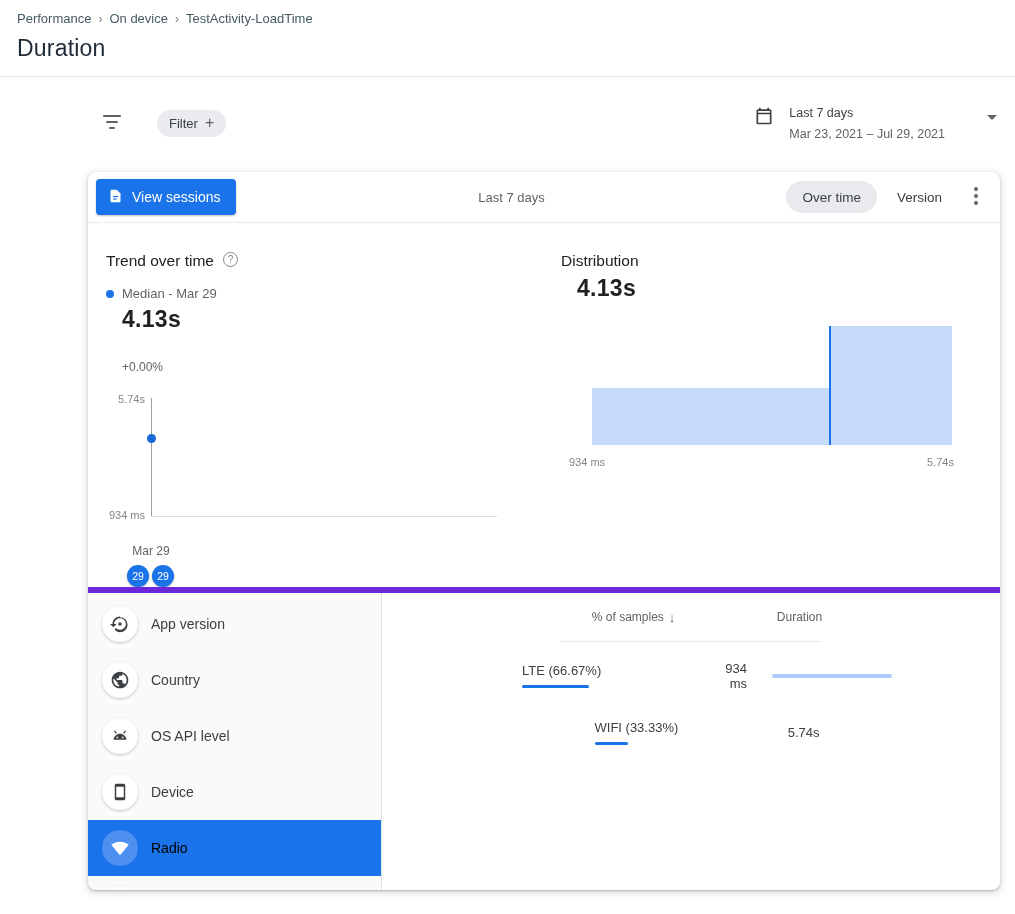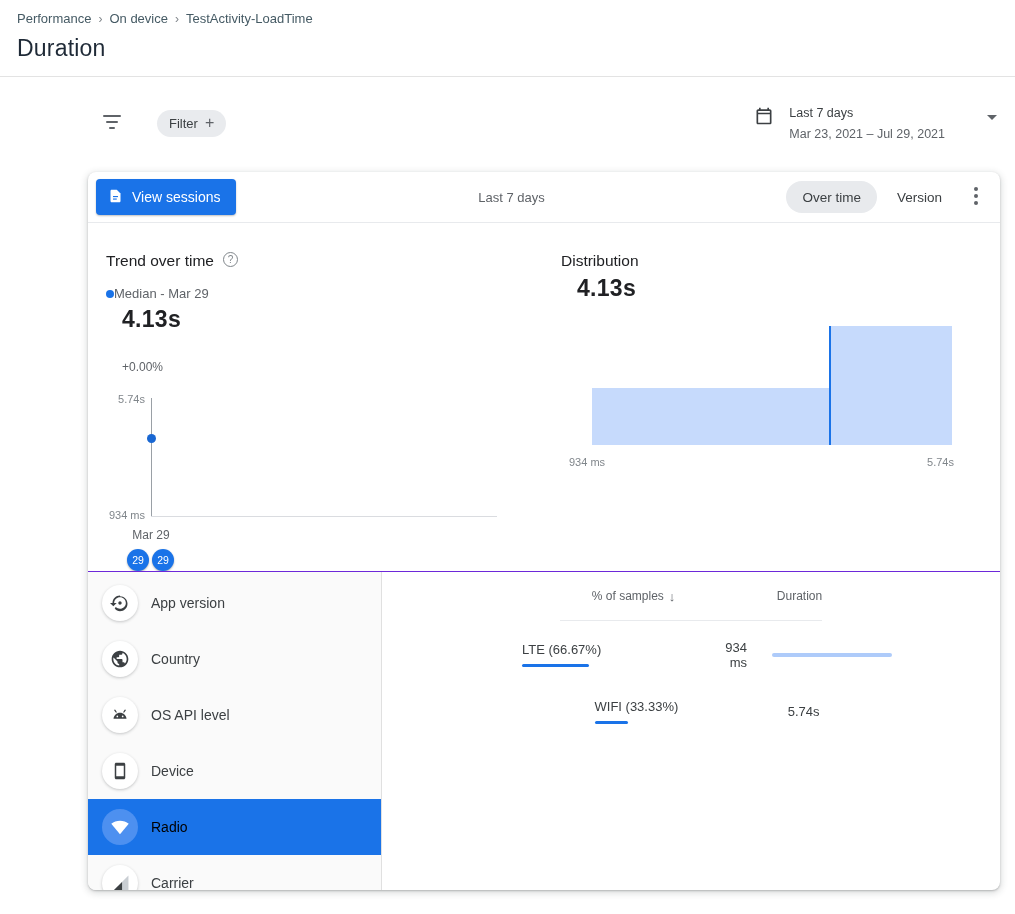--- a/index.html
+++ b/index.html
@@ -48,47 +48,47 @@
   .tab.selected { background:#e8eaed; }
   .kebab-btn { background:none; border:none; cursor:pointer; margin-left:8px; padding:4px 8px; display:flex; }
 
   
   .charts { flex:0 0 322px; display:flex; padding:29px 18px 0 18px; }
   .chart-col-left { width:455px; flex:0 0 455px; }
   .chart-col-right { flex:1; }
   .chart-title-row { display:flex; align-items:flex-start; gap:9px; font-size:15.5px; color:#202124; }
   .help-icon { width:15px; height:15px; border:1.5px solid #80868b; border-radius:50%; color:#80868b;
     font-size:10px; line-height:1; display:flex; align-items:center; justify-content:center; cursor:pointer; }
-  .legend-row { margin-top:16px; display:flex; align-items:center; font-size:13px; color:#5f6368; }
+  .legend-row { margin-top:16px; display:flex; align-items:center; gap:8px; font-size:13px; color:#5f6368; }
   .legend-dot { width:8px; height:8px; border-radius:50%; background:#1a73e8; }
   .value-row { margin-top:5px; margin-left:16px; display:flex; align-items:baseline; gap:7px;flex-direction:column; }
   .big-value { font-size:23px; font-weight:700; color:#202124; letter-spacing:.3px; }
   .delta { font-size:12px; color:#5f6368;margin-top:20px; }
 
   .trend-plot { position:relative; margin-top:24px; height:119px; }
   .axis-label-top { position:absolute; top:-5px; left:0; width:39px; text-align:right; font-size:11px; color:#80868b; }
   .axis-label-bottom { position:absolute; bottom:-4px; left:0; width:39px; text-align:right; font-size:11px; color:#80868b; }
   .y-axis { position:absolute; left:45px; top:0; bottom:0; width:1px; background:#9aa0a6; }
   .baseline { position:absolute; left:45px; width:346px; bottom:0; height:1px; background:#dadce0; }
   .median-dot { position:absolute; left:41px; top:32px; width:9px; height:9px; border-radius:50%; background:#1967d2; }
-  .x-tick { margin-top:11px; margin-left:25px; width:40px; text-align:center; font-size:12px; color:#5f6368; }
+  .x-tick { margin-top:27px; margin-left:25px; width:40px; text-align:center; font-size:12px; color:#5f6368; }
   .range-pills { display:flex; gap:3px; margin-top:7px; margin-left:21px; }
   .pill { width:22px; height:22px; border-radius:50%; background:#1a73e8; color:#fff; font-size:10.5px;
     display:flex; align-items:center; justify-content:center; cursor:pointer; box-shadow:0 1px 2px rgba(0,0,0,.3); }
 
   .dist-plot { position:relative; margin-top:24px; height:119px; }
   .dist-bar { position:absolute; bottom:0; background:#c6dafc; }
   .dist-bar.b0 { left:31px; width:238px; height:57px; }
   .dist-bar.b1 { left:269px; width:122px; height:119px; }
   .median-line { position:absolute; left:268px; bottom:0; width:2px; height:119px; background:#1a73e8; }
   .dist-axis { display:flex; justify-content:space-between; margin-top:11px; margin-left:8px; width:385px;
     font-size:11px; color:#80868b; }
 
   
-  .bottom { flex:1; min-height:0; display:flex; border-top:1px solid #6d28d9; }
+  .bottom { flex:1; min-height:0; display:flex; border-top:6px solid #6d28d9; }
   .attr-panel { flex:0 0 294px; width:294px; background:#fafafa; border-right:1px solid #e0e0e0; padding-top:3px; }
   .attr-item { height:56px; display:flex; align-items:center; gap:13px; padding-left:14px; cursor:pointer;
     font-size:14px; color:#3c4043; }
   .attr-item.selected { background:#1a73e8; color:#000000; }
   .attr-circle { flex:0 0 36px; width:36px; height:36px; border-radius:50%; background:#fff;
     box-shadow:0 1px 3px rgba(60,64,67,.28); display:flex; align-items:center; justify-content:center; }
   .attr-item.selected .attr-circle { background:#4d90f0; box-shadow:none; }
 
   .table-panel { flex:1; display:flex; flex-direction:column;align-items:center; }
   .table-header { flex:0 0 49px; display:flex; align-items:center; padding-left:32px;

